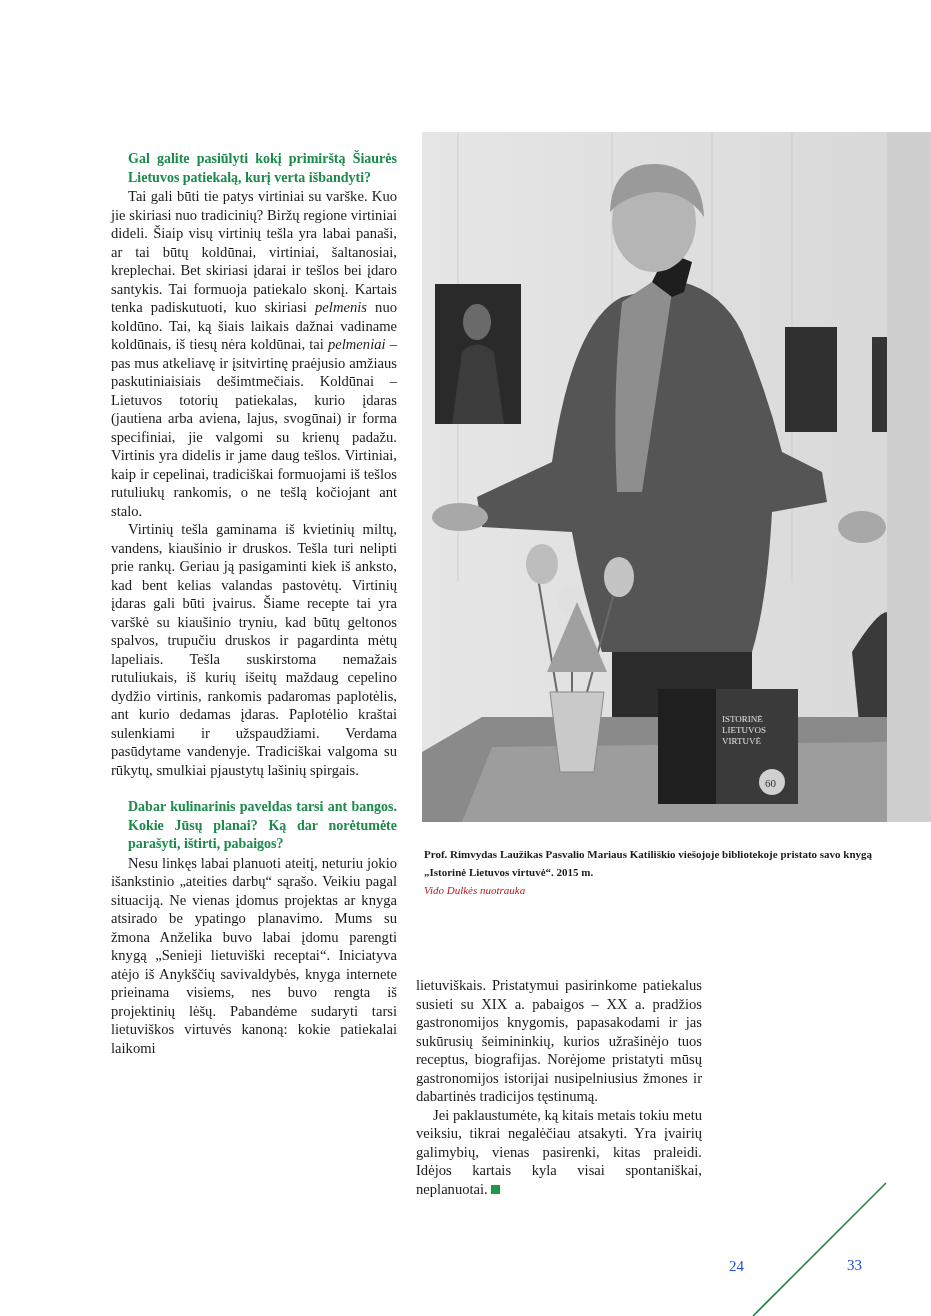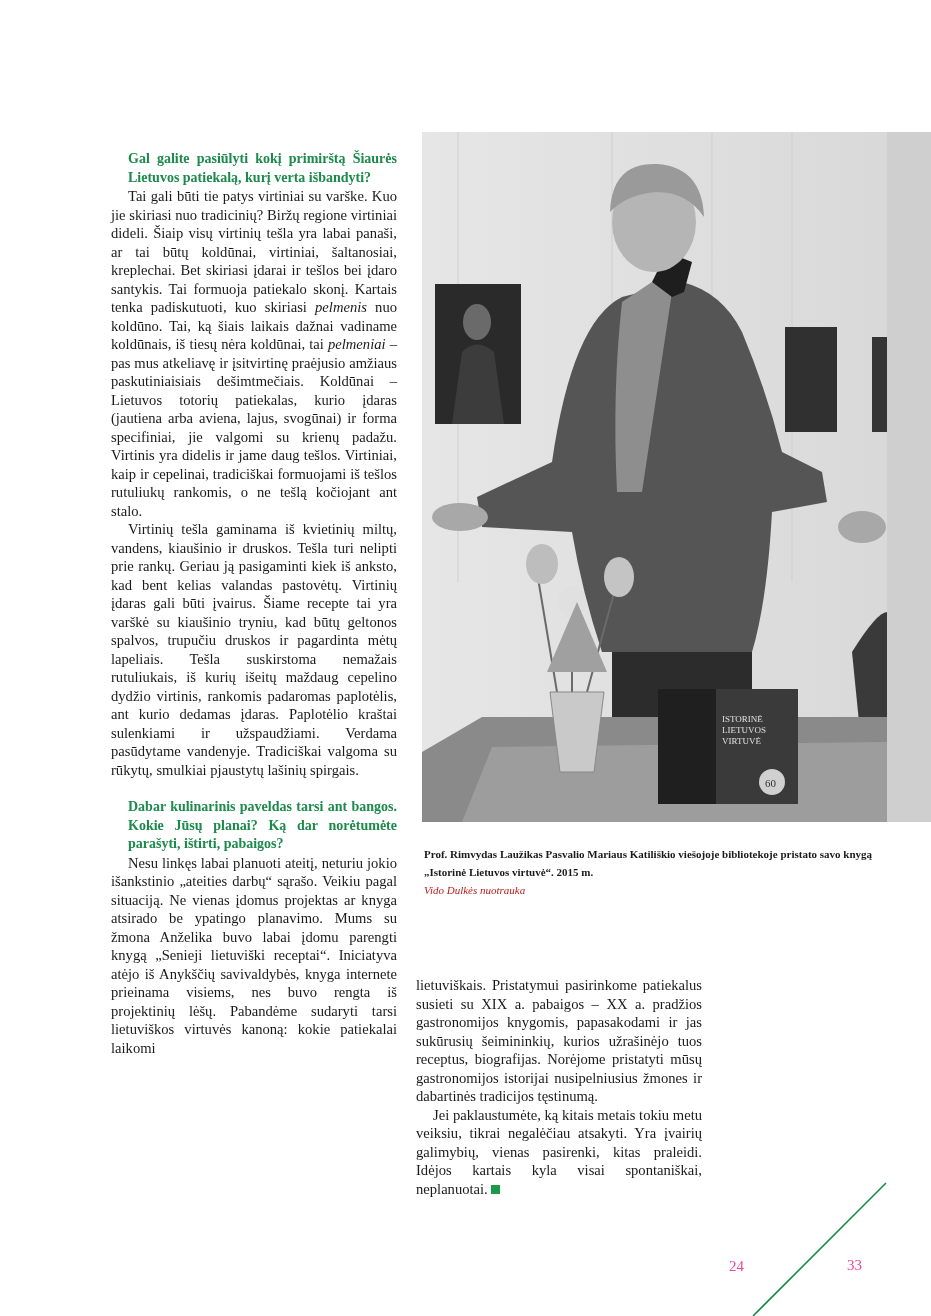--- a/index.html
+++ b/index.html
@@ -14,21 +14,21 @@
     .question { color: #1b8a4a; font-weight: bold; margin: 19px 0 0 17px !important;
                 text-indent: 0 !important; line-height: 18.5px; font-size: 14px; }
     .end-mark { display: inline-block; width: 9px; height: 9px; background: #1b9a4a;
                 vertical-align: 0px; margin-left: 3px; }
     .photo { position: absolute; left: 422px; top: 132px; width: 548px; height: 690px;
              overflow: hidden; background: #cfcfcf; }
     .caption { position: absolute; left: 424px; top: 845px; width: 470px;
                font-size: 11px; line-height: 18px; }
     .caption .cap-main { font-weight: bold; color: #1a1a1a; }
     .caption .cap-credit { font-style: italic; color: #b91c1c; display: block; }
-    .page-num { position: absolute; font-size: 15px; color: #ec4899; }
+    .page-num { position: absolute; font-size: 15px; color: #1d4ed8; }
     .slash { position: absolute; left: 0; top: 0; }
   </style>
 </head>
 <body>
 
 <div class="col col1">
   <p class="question">Gal galite pasiūlyti kokį primirštą Šiaurės Lietuvos patiekalą, kurį verta išbandyti?</p>
   <p><span>Tai gali būti tie patys virtiniai su varške. Kuo jie skiriasi nuo tradicinių? Biržų regione virtiniai dideli. Šiaip visų virtinių tešla yra labai panaši, ar tai būtų koldūnai, virtiniai, šaltanosiai, kreplechai. Bet skiriasi įdarai ir tešlos bei įdaro santykis. Tai formuoja patiekalo skonį. Kartais tenka padiskutuoti, kuo skiriasi </span><em>pelmenis</em><span> nuo koldūno. Tai, ką šiais laikais dažnai vadiname koldūnais, iš tiesų nėra koldūnai, tai </span><em>pelmeniai</em><span> – pas mus atkeliavę ir įsitvirtinę praėjusio amžiaus paskutiniaisiais dešimtmečiais. Koldūnai – Lietuvos totorių patiekalas, kurio įdaras (jautiena arba aviena, lajus, svogūnai) ir forma specifiniai, jie valgomi su krienų padažu. Virtinis yra didelis ir jame daug tešlos. Virtiniai, kaip ir cepelinai, tradiciškai formuojami iš tešlos rutuliukų rankomis, o ne tešlą kočiojant ant stalo.</span></p>
   <p>Virtinių tešla gaminama iš kvietinių miltų, vandens, kiaušinio ir druskos. Tešla turi nelipti prie rankų. Geriau ją pasigaminti kiek iš anksto, kad bent kelias valandas pastovėtų. Virtinių įdaras gali būti įvairus. Šiame recepte tai yra varškė su kiaušinio tryniu, kad būtų geltonos spalvos, trupučiu druskos ir pagardinta mėtų lapeliais. Tešla suskirstoma nemažais rutuliukais, iš kurių išeitų maždaug cepelino dydžio virtinis, rankomis padaromas paplotėlis, ant kurio dedamas įdaras. Paplotėlio kraštai sulenkiami ir užspaudžiami. Verdama pasūdytame vandenyje. Tradiciškai valgoma su rūkytų, smulkiai pjaustytų lašinių spirgais.</p>
   <p class="question">Dabar kulinarinis paveldas tarsi ant bangos. Kokie Jūsų planai? Ką dar norėtumėte parašyti, ištirti, pabaigos?</p>

